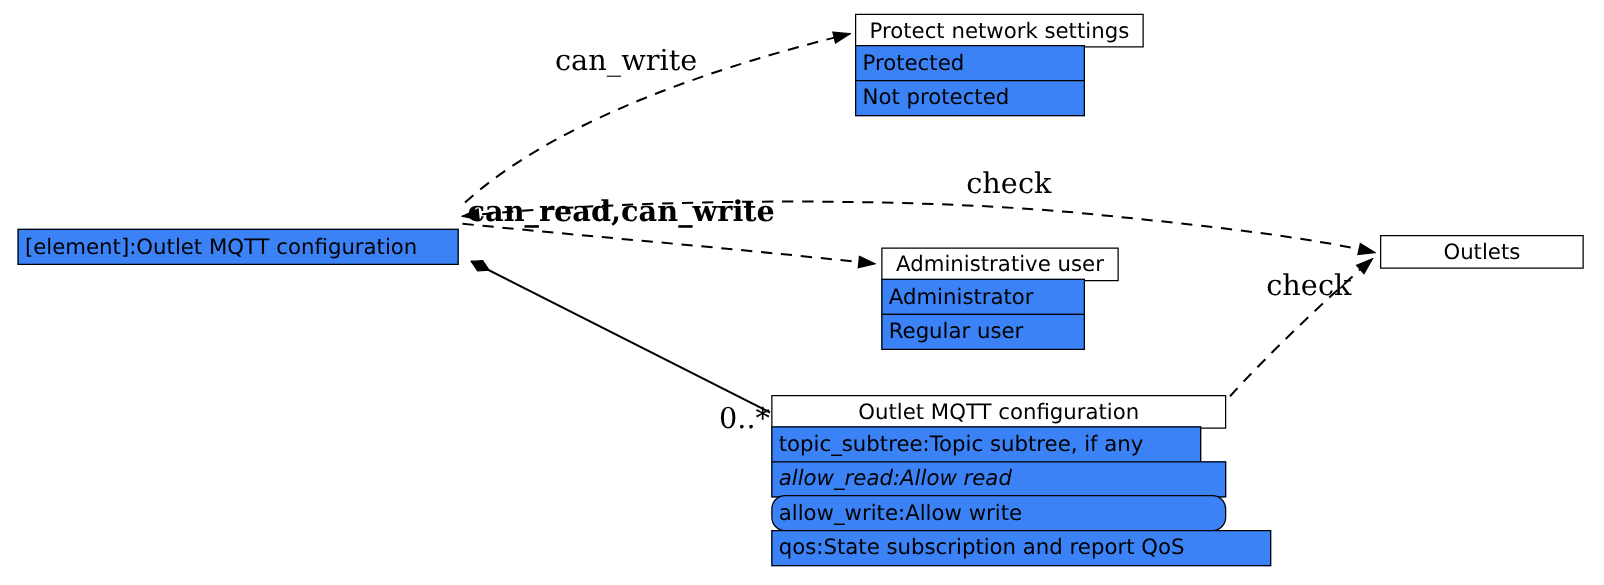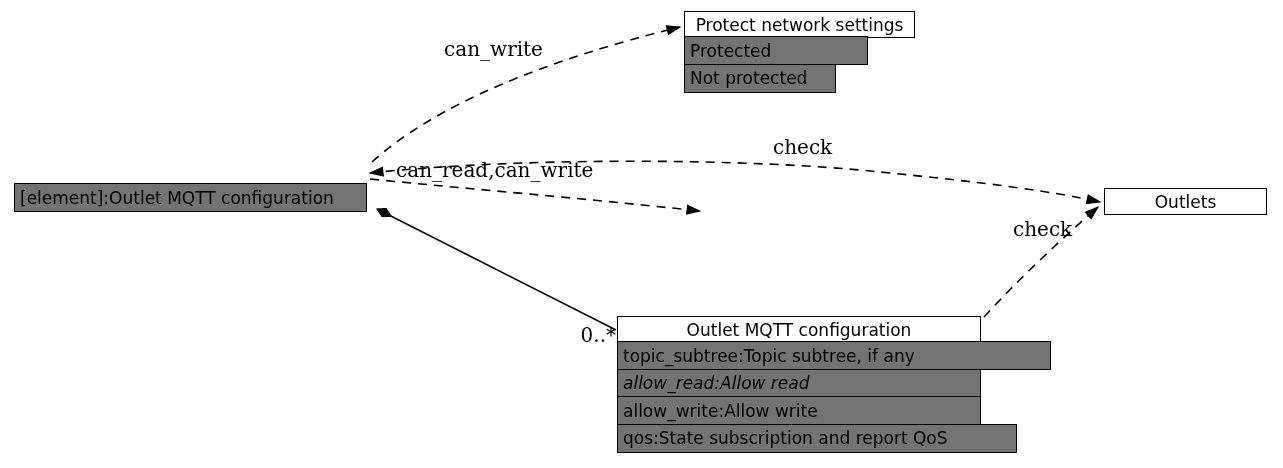--- a/index.html
+++ b/index.html
@@ -16,28 +16,28 @@
   .edge.dashed{stroke-dasharray:9,7;}
   .node{position:absolute;}
   .node-title{
     box-sizing:border-box;height:27px;
     border:1.6px solid #000;background:#fff;
     display:flex;align-items:center;justify-content:center;
     font-size:17px;white-space:nowrap;padding:0 4px;
   }
   .node-row{
     box-sizing:border-box;height:29px;margin-top:-1.6px;
-    border:1.6px solid #000;background:#737373;
+    border:1.6px solid #000;background:#3b82f6;
     display:flex;align-items:center;
     font-size:17px;white-space:nowrap;padding:0 5px;
   }
   .edge-label{
     position:absolute;
     font-family:"DejaVu Serif","Liberation Serif",serif;
-    font-size:20px;line-height:22px;white-space:nowrap;
+    font-size:23px;line-height:22px;white-space:nowrap;
   }
 </style>
 </head>
 <body>
 
 <div id="diagram">
 
   <svg id="edge-layer" viewBox="0 0 1283 468" xmlns="http://www.w3.org/2000/svg">
     <defs>
       <marker id="arrowhead" markerUnits="userSpaceOnUse" markerWidth="15" markerHeight="11" viewBox="0 0 15 11" refX="14" refY="5.5" orient="auto-start-reverse">
@@ -59,39 +59,44 @@
     <path class="edge" d="M 377,209 L 616,330" marker-start="url(#diamond)"></path>
   </svg>
 
   <div class="node" style="left:14px;top:164px;">
     <div class="node-row" style="width:353px;margin-top:19px;">[element]:Outlet MQTT configuration</div>
   </div>
 
   <div class="node" style="left:684px;top:11px;">
     <div class="node-title" style="width:231px;">Protect network settings</div>
     <div class="node-row" style="width:184px;">Protected</div>
-    <div class="node-row" style="width:152px;">Not protected</div>
+    <div class="node-row" style="width:184px;">Not protected</div>
   </div>
 
+  <div class="node" style="left:705px;top:198px;">
+    <div class="node-title" style="width:190px;">Administrative user</div>
+    <div class="node-row" style="width:163px;">Administrator</div>
+    <div class="node-row" style="width:163px;">Regular user</div>
+  </div>
 
   <div class="node" style="left:1104px;top:188px;">
     <div class="node-title" style="width:163px;">Outlets</div>
   </div>
 
   <div class="node" style="left:617px;top:316px;text-align:right;">
     <div class="node-title" style="width:364px;">Outlet MQTT configuration</div>
-    <div class="node-row" style="width:434px;">topic_subtree:Topic subtree, if any</div>
+    <div class="node-row" style="width:344px;">topic_subtree:Topic subtree, if any</div>
     <div class="node-row" style="width:364px;font-style:italic;">allow_read:Allow read</div>
-    <div class="node-row" style="width:364px;">allow_write:Allow write</div>
+    <div class="node-row" style="width:364px;border-radius:11px;">allow_write:Allow write</div>
     <div class="node-row" style="width:400px;">qos:State subscription and report QoS</div>
   </div>
 
   <div class="edge-label" style="left:444px;top:38px;">can_write</div>
 
   <div class="edge-label" style="left:773px;top:136px;">check</div>
 
-  <div class="edge-label" style="left:396px;top:159px;">can_read,can_write</div>
+  <div class="edge-label" style="left:374px;top:159px;font-weight:bold;">can_read,can_write</div>
 
   <div class="edge-label" style="left:1013px;top:218px;">check</div>
 
   <div class="edge-label" style="left:570px;top:324px;width:46px;text-align:right;">0..*</div>
 
 </div>
 
 </body></html>

